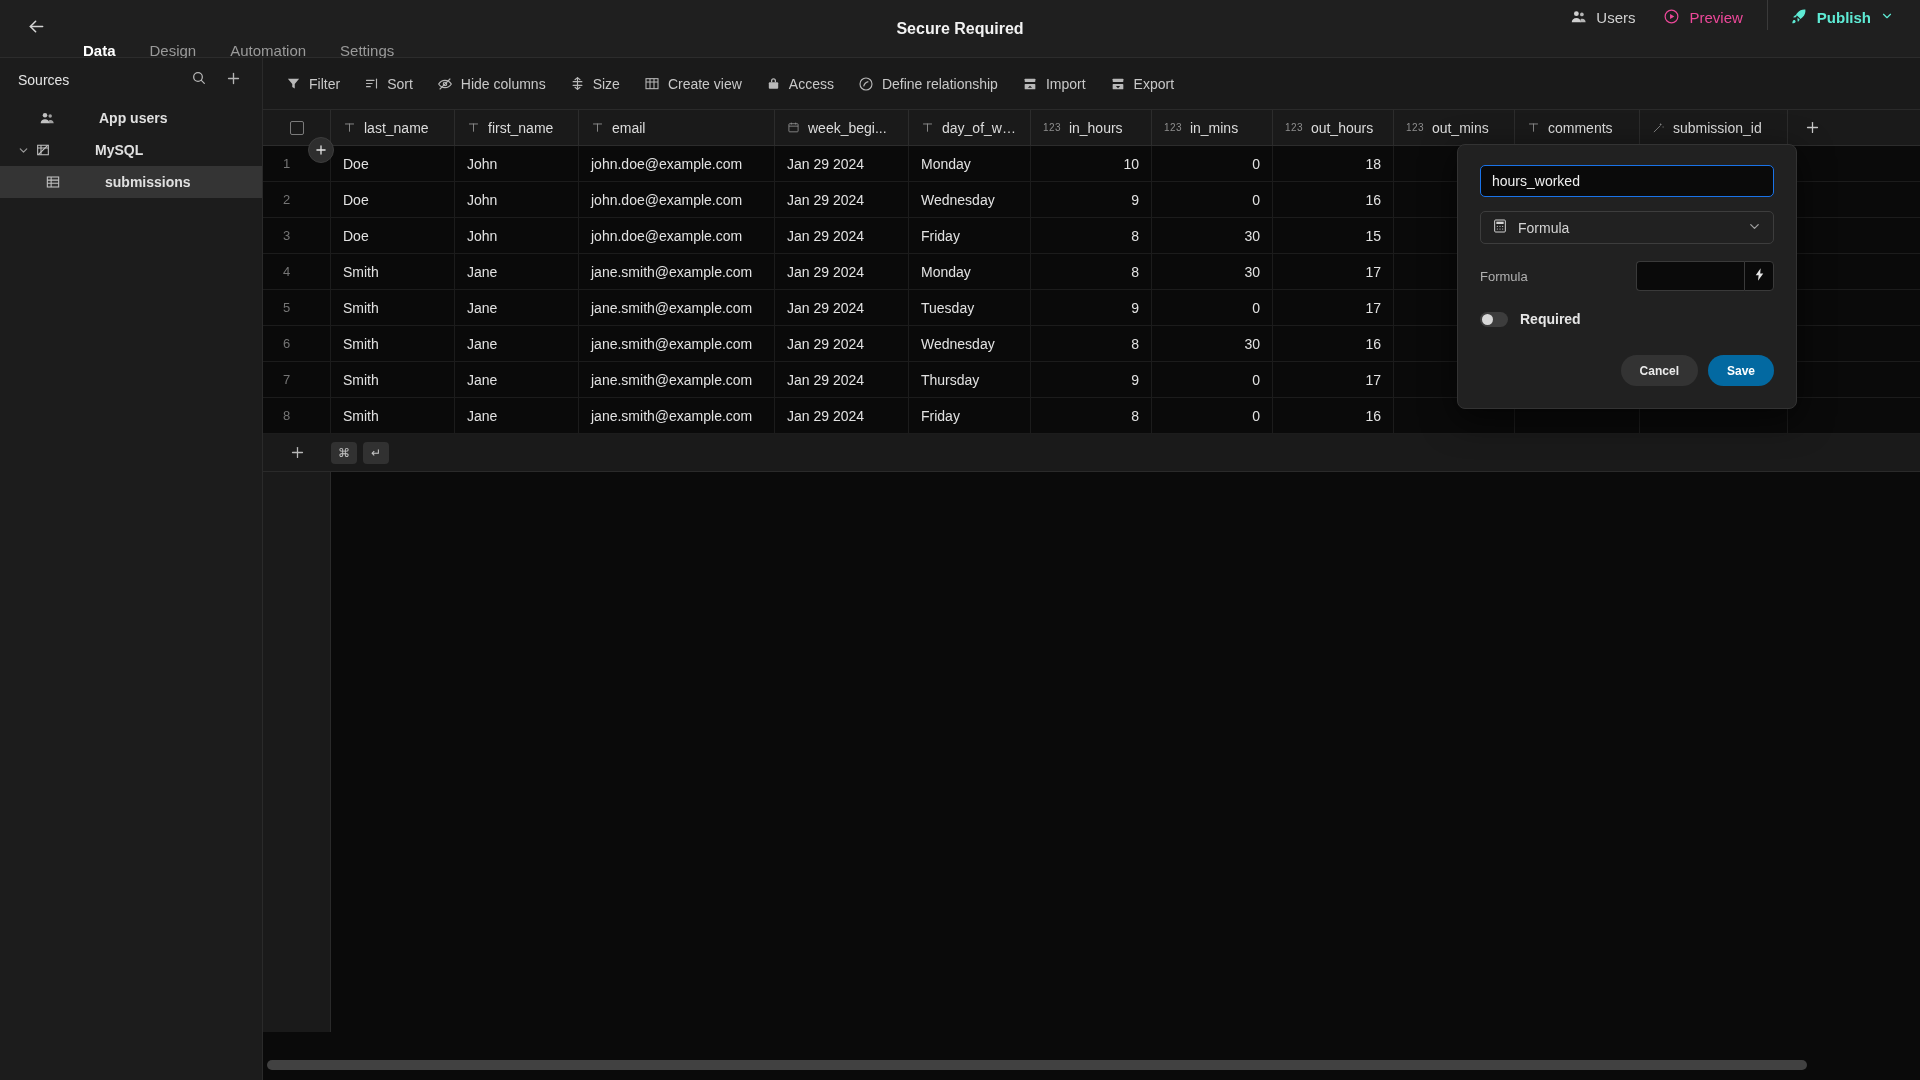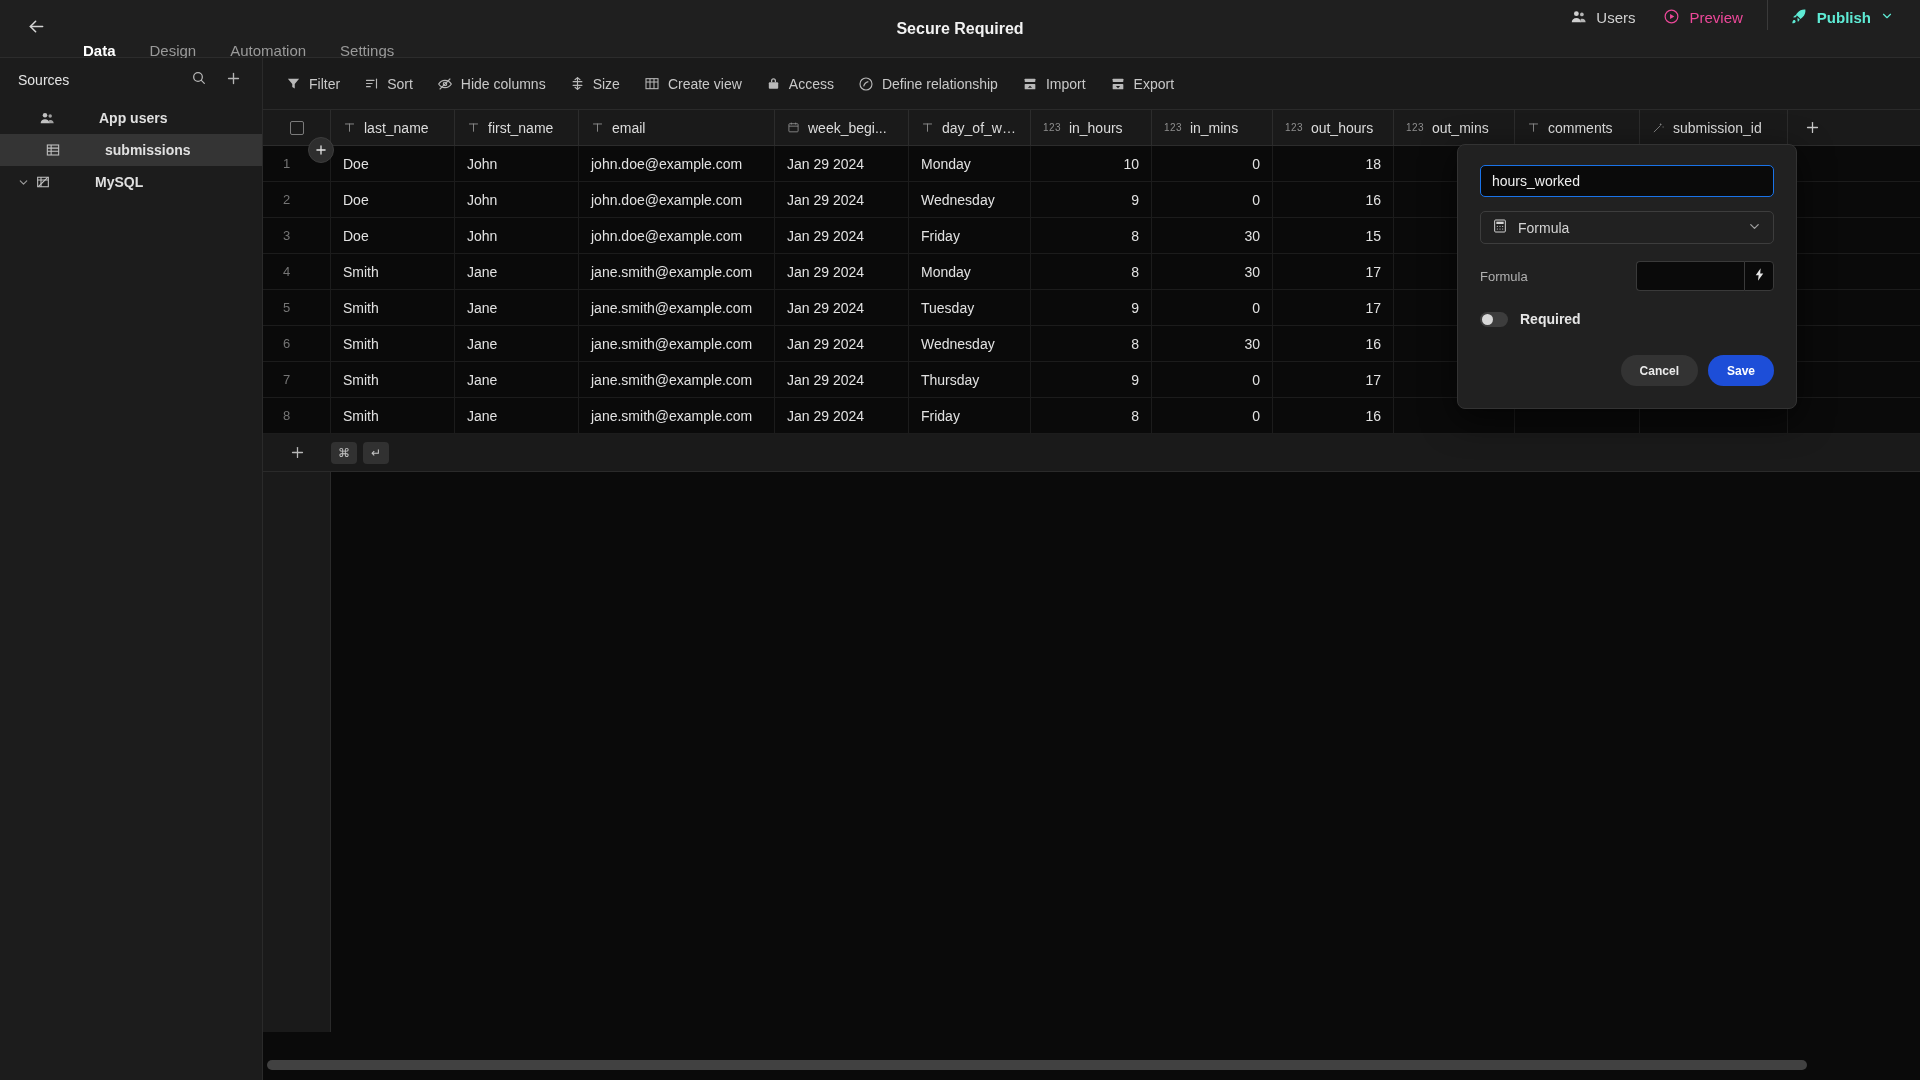--- a/index.html
+++ b/index.html
@@ -219,21 +219,21 @@
   #required-label { font-size: 14px; color: #e6e6e6; font-weight: bold; }
   #popover-actions {
     margin-top: 28px; display: flex; justify-content: flex-end; gap: 10px;
   }
   .pbtn {
     height: 31px; padding: 0 19px; border-radius: 16px;
     font-size: 12px; font-weight: bold; cursor: pointer; border: none;
     display: flex; align-items: center; font-family: "Liberation Sans", sans-serif;
   }
   #cancel-btn { background: #333333; color: #eaeaea; }
-  #save-btn { background: #1d4ed8; color: #ffffff; }
+  #save-btn { background: #0369a1; color: #ffffff; }
 </style>
 </head>
 <body>
 
 <div id="topbar">
   <div id="back-btn">
     <span>
       <svg width="21" height="21" viewBox="0 0 24 24" fill="none" stroke="currentColor" stroke-width="1.8" stroke-linecap="round" stroke-linejoin="round">
           <line x1="19" y1="12" x2="5" y2="12"></line>
           <polyline points="11 18 5 12 11 6"></polyline>
@@ -324,44 +324,44 @@
       <svg width="16" height="16" viewBox="0 0 24 24" fill="currentColor">
           <circle cx="9" cy="8" r="3.4"></circle>
           <path d="M2.5 20c0-3.6 2.9-6 6.5-6s6.5 2.4 6.5 6z"></path>
           <circle cx="16.8" cy="9" r="2.6" opacity=".8"></circle>
           <path d="M15 20h7c0-3-2-5-4.6-5-.9 0-1.7.2-2.4.6z" opacity=".8"></path>
         </svg>
     </span>
     <span class="tlabel">App users</span>
   </div>
 
-  <div class="tree-row selected" style="padding-left:42px">
-    <span class="ticon">
-      <svg width="16" height="16" viewBox="0 0 24 24" fill="none" stroke="currentColor" stroke-width="1.6">
-          <rect x="3.5" y="4.5" width="17" height="15"></rect>
-          <path d="M3.5 9.2h17M3.5 14h17M9.2 4.5v15"></path>
-        </svg>
-    </span>
-    <span class="tlabel">submissions</span>
-  </div>
-
   <div class="tree-row" style="padding-left:14px">
     <span class="twisty">
       <svg width="13" height="13" viewBox="0 0 24 24" fill="none" stroke="currentColor" stroke-width="2.2" stroke-linecap="round" stroke-linejoin="round">
           <polyline points="6 9 12 15 18 9"></polyline>
         </svg>
     </span>
     <span class="ticon">
       <svg width="16" height="16" viewBox="0 0 24 24" fill="none" stroke="currentColor" stroke-width="1.6">
           <path d="M4 5h16v14H4z"></path>
           <path d="M4 9h16M9 5v14"></path>
           <line x1="5" y1="19" x2="19" y2="5" stroke-width="1.8"></line>
         </svg>
     </span>
     <span class="tlabel">MySQL</span>
+  </div>
+
+  <div class="tree-row selected" style="padding-left:42px">
+    <span class="ticon">
+      <svg width="16" height="16" viewBox="0 0 24 24" fill="none" stroke="currentColor" stroke-width="1.6">
+          <rect x="3.5" y="4.5" width="17" height="15"></rect>
+          <path d="M3.5 9.2h17M3.5 14h17M9.2 4.5v15"></path>
+        </svg>
+    </span>
+    <span class="tlabel">submissions</span>
   </div>
 </div>
 
 <div id="toolbar">
   <div class="tb-item">
     <span class="tb-ic">
         <svg width="15" height="15" viewBox="0 0 24 24" fill="currentColor">
           <path d="M3 4.5h18l-7 8.2V20l-4-2.4v-4.9z"></path>
         </svg>
       </span>

